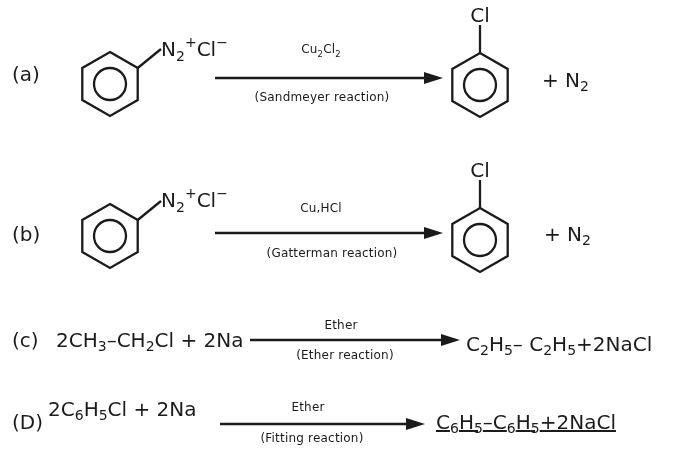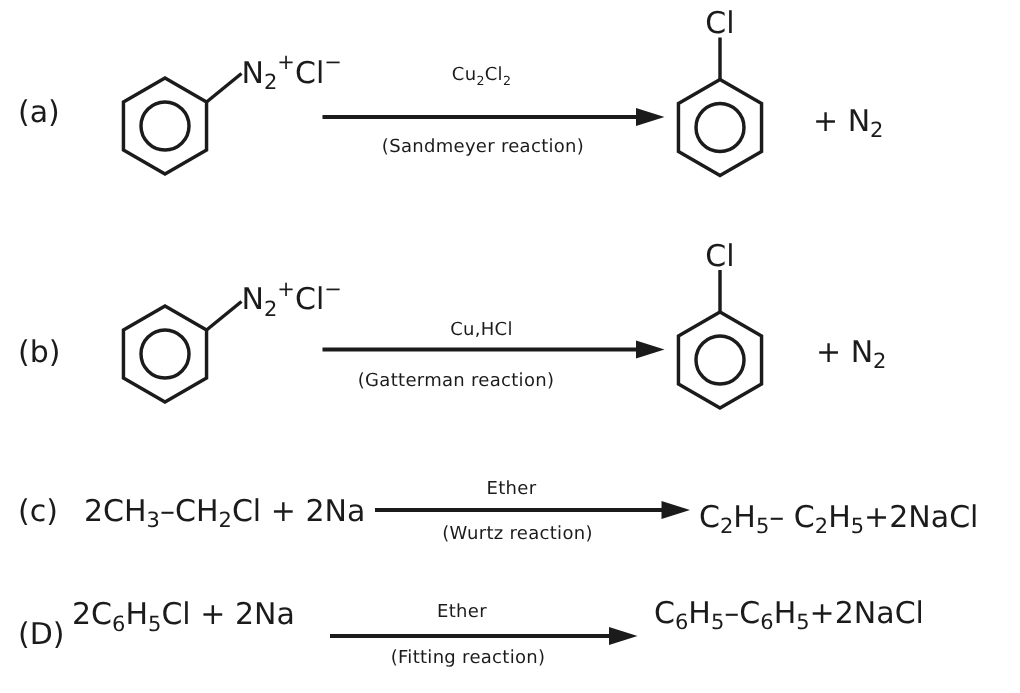--- a/index.html
+++ b/index.html
@@ -60,22 +60,22 @@
       <line x1="61.7" y1="24" x2="85" y2="5" stroke="#1b1b1b" stroke-width="2.3"></line>
     </svg>
 
     <span class="t f20" style="left:161px; top:182px;"><span class="nrm">N</span><span class="sub">2</span><span class="sup">+</span><span class="nrm">Cl</span><span class="sup">−</span></span>
 
     <svg class="abs" style="left:215px; top:226px;" width="228" height="14" viewBox="0 0 228 14">
       <line x1="0" y1="7" x2="211" y2="7" stroke="#1b1b1b" stroke-width="2.6"></line>
       <polygon points="209,1 228,7 209,13" fill="#1b1b1b"></polygon>
     </svg>
 
-    <span class="t f16 center" style="left:321px; top:210px;">Cu,HCl</span>
-    <span class="t f16 center" style="left:304px; top:244px;">(Gatterman reaction)</span>
+    <span class="t f16 center" style="left:321px; top:199px;">Cu,HCl</span>
+    <span class="t f16 center" style="left:332px; top:244px;">(Gatterman reaction)</span>
 
     <span class="t f20 center" style="left:480px; top:159px;">Cl</span>
 
     <svg class="abs" style="left:445px; top:178px;" width="70" height="98" viewBox="0 0 70 98">
       <line x1="35" y1="2" x2="35" y2="30" stroke="#1b1b1b" stroke-width="2.3"></line>
       <polygon points="35,30 62.7,46 62.7,78 35,94 7.3,78 7.3,46" fill="none" stroke="#1b1b1b" stroke-width="2.3"></polygon>
       <circle cx="35" cy="62" r="16" fill="none" stroke="#1b1b1b" stroke-width="2.3"></circle>
     </svg>
 
     <span class="t f20" style="left:544px; top:223px;"><span class="nrm">+ N</span><span class="sub">2</span></span>
@@ -85,34 +85,34 @@
     <span class="t f20" style="left:12px; top:329px;">(c)</span>
 
     <span class="t f20" style="left:56px; top:329px;"><span class="nrm">2CH</span><span class="sub">3</span><span class="nrm">–CH</span><span class="sub">2</span><span class="nrm">Cl + 2Na</span></span>
 
     <svg class="abs" style="left:250px; top:333px;" width="210" height="14" viewBox="0 0 210 14">
       <line x1="0" y1="7" x2="193" y2="7" stroke="#1b1b1b" stroke-width="2.6"></line>
       <polygon points="191,1 210,7 191,13" fill="#1b1b1b"></polygon>
     </svg>
 
     <span class="t f16 center" style="left:341px; top:316px;">Ether</span>
-    <span class="t f16 center" style="left:345px; top:346px;">(Wurtz reaction)</span>
+    <span class="t f16 center" style="left:345px; top:346px;">(Ether reaction)</span>
 
     <span class="t f20" style="left:466px; top:333px;"><span class="nrm">C</span><span class="sub">2</span><span class="nrm">H</span><span class="sub">5</span><span class="nrm">– C</span><span class="sub">2</span><span class="nrm">H</span><span class="sub">5</span><span class="nrm">+2NaCl</span></span>
   </div>
 
   <div>
     <span class="t f20" style="left:12px; top:411px;">(D)</span>
 
     <span class="t f20" style="left:48px; top:398px;"><span class="nrm">2C</span><span class="sub">6</span><span class="nrm">H</span><span class="sub">5</span><span class="nrm">Cl + 2Na</span></span>
 
     <svg class="abs" style="left:220px; top:417px;" width="205" height="14" viewBox="0 0 205 14">
       <line x1="0" y1="7" x2="188" y2="7" stroke="#1b1b1b" stroke-width="2.6"></line>
       <polygon points="186,1 205,7 186,13" fill="#1b1b1b"></polygon>
     </svg>
 
     <span class="t f16 center" style="left:308px; top:398px;">Ether</span>
     <span class="t f16 center" style="left:312px; top:429px;">(Fitting reaction)</span>
 
-    <span class="t f20" style="left:436px; top:397px;"><span class="nrm">C</span><span class="sub">6</span><span class="nrm">H</span><span class="sub">5</span><span class="nrm">–C</span><span class="sub">6</span><span class="nrm">H</span><span class="sub">5</span><span class="nrm">+2NaCl</span></span>
+    <span class="t f20" style="left:436px; top:411px;text-decoration:underline;"><span class="nrm">C</span><span class="sub">6</span><span class="nrm">H</span><span class="sub">5</span><span class="nrm">–C</span><span class="sub">6</span><span class="nrm">H</span><span class="sub">5</span><span class="nrm">+2NaCl</span></span>
   </div>
 
 </div>
 
 </body></html>

